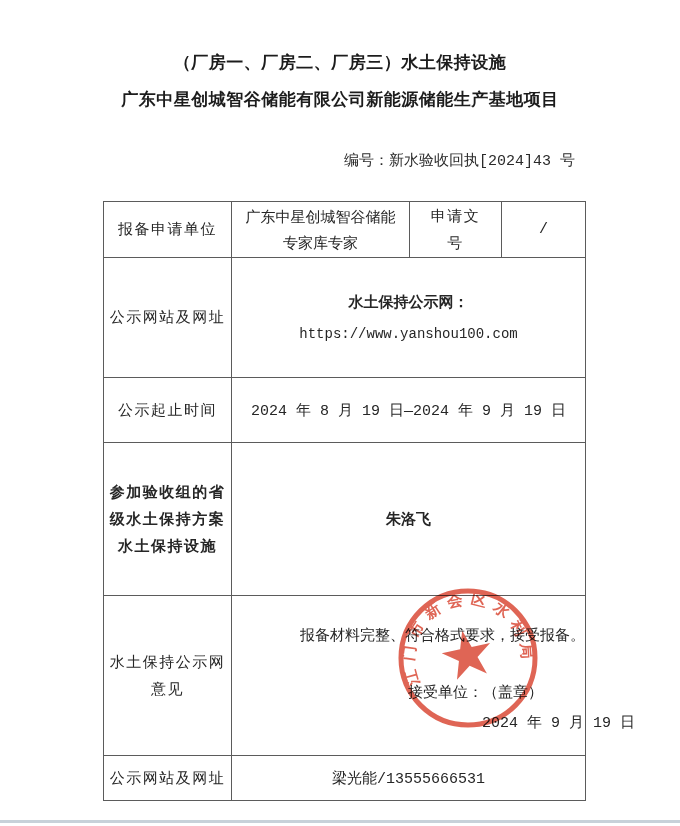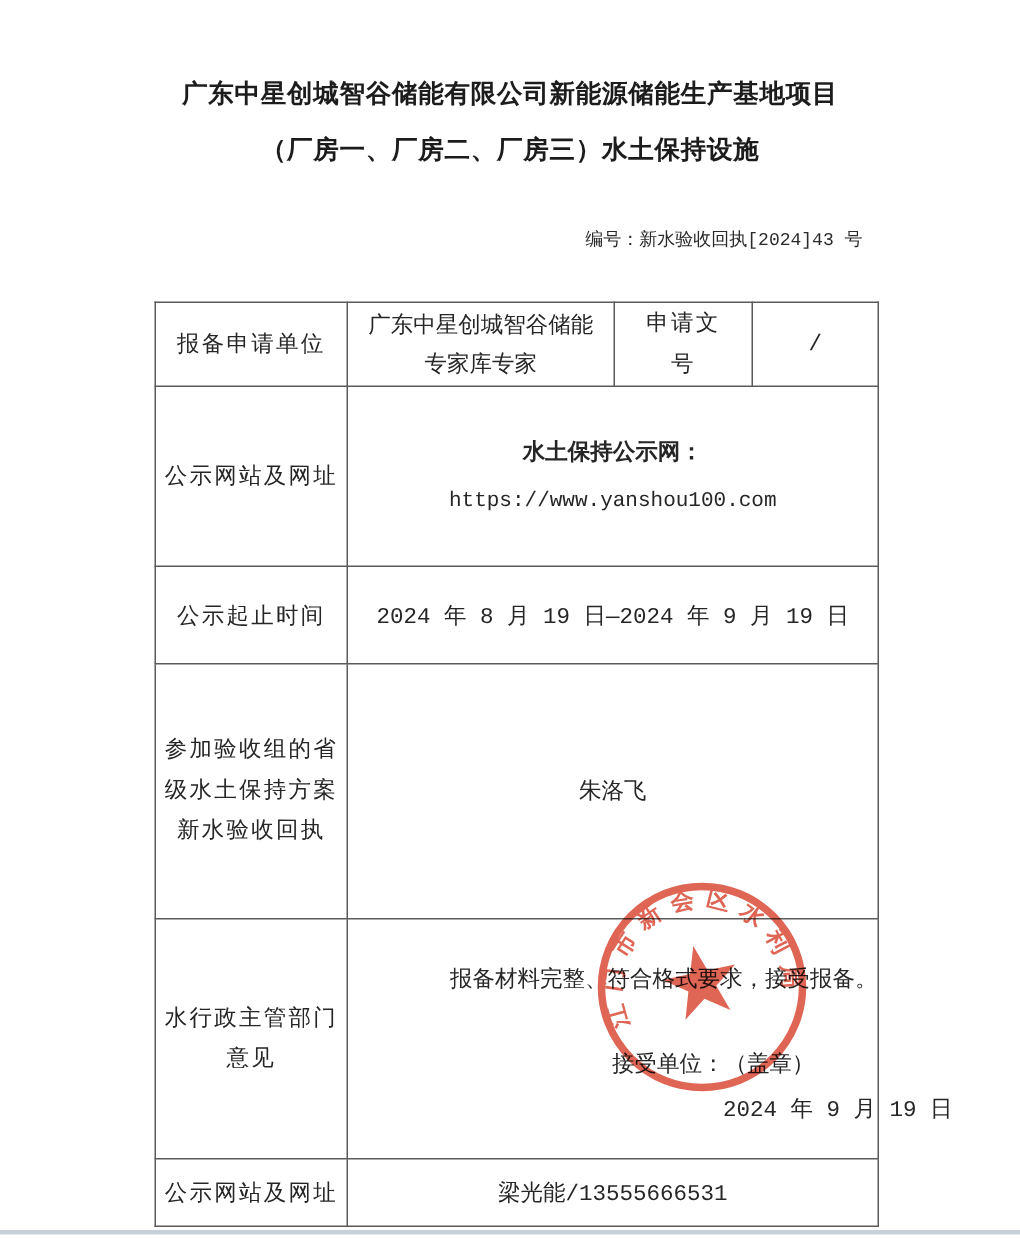--- a/index.html
+++ b/index.html
@@ -16,21 +16,21 @@
   
   .title-block{
     position:absolute;top:44px;left:0;width:100%;
     text-align:center;font-weight:bold;font-size:17px;
     color:#1c1c1c;letter-spacing:0.5px;
   }
   .title-block .tline{height:37px;line-height:37px;}
 
   .doc-number{
     position:absolute;top:151px;right:105px;
-    font-size:12px;color:#2a2a2a;
+    font-size:15px;color:#2a2a2a;
     font-family:"Liberation Mono","Liberation Serif",serif;
   }
 
   
   table.form-table{
     position:absolute;left:103px;top:201px;
     width:482px;border-collapse:collapse;table-layout:fixed;
   }
   table.form-table td{
     border:1px solid #5b5b5b;
@@ -40,21 +40,21 @@
   }
   td.label-cell{letter-spacing:1.5px;color:#2e2e2e;}
   .lbl-line{line-height:27px;}
   .val-line{line-height:26px;}
   .mono{font-family:"Liberation Mono","Liberation Serif",serif;}
   .url-line{font-size:14px;letter-spacing:0;}
 
   tr.r1{height:56px;}
   tr.r2{height:120px;}
   tr.r3{height:65px;}
-  tr.r4{height:170px;}
+  tr.r4{height:153px;font-weight:bold;}
   tr.r5{height:160px;}
   tr.r6{height:45px;}
 
   td.opinion-cell{position:relative;}
   .op-line1{position:absolute;top:30px;left:0;right:0;text-align:right;}
   .op-line2{position:absolute;top:87px;left:176px;white-space:nowrap;}
   .op-line3{position:absolute;top:117px;left:218px;white-space:nowrap;margin-left:32px;}
 
   
   .stamp{
@@ -73,22 +73,22 @@
     position:absolute;left:0;top:820px;width:680px;height:3px;
     background:#c8d1d9;
   }
 </style>
 </head>
 <body>
 
 <div class="page">
 
   <div class="title-block">
+    <div class="tline">（厂房一、厂房二、厂房三）水土保持设施</div>
     <div class="tline">广东中星创城智谷储能有限公司新能源储能生产基地项目</div>
-    <div class="tline">（厂房一、厂房二、厂房三）水土保持设施</div>
   </div>
 
   <div class="doc-number">编号：新水验收回执[2024]43 号</div>
 
   <table class="form-table">
     <colgroup>
       <col style="width:128px">
         <col style="width:178px">
         <col style="width:92px">
         <col style="width:84px">
@@ -117,28 +117,28 @@
 
       <tr class="r3">
         <td class="label-cell">公示起止时间</td>
         <td colspan="3" class="mono">2024 年 8 月 19 日—2024 年 9 月 19 日</td>
       </tr>
 
       <tr class="r4">
         <td class="label-cell">
           <div class="lbl-line">参加验收组的省</div>
           <div class="lbl-line">级水土保持方案</div>
-          <div class="lbl-line">新水验收回执</div>
+          <div class="lbl-line">水土保持设施</div>
         </td>
         <td colspan="3">朱洛飞</td>
       </tr>
 
       <tr class="r5">
         <td class="label-cell">
-          <div class="lbl-line">水行政主管部门</div>
+          <div class="lbl-line">水土保持公示网</div>
           <div class="lbl-line">意见</div>
         </td>
         <td colspan="3" class="opinion-cell">
           <div class="op-line1">报备材料完整、符合格式要求，接受报备。</div>
           <div class="op-line2">接受单位：（盖章）</div>
           <div class="op-line3 mono">2024 年 9 月 19 日</div>
         </td>
       </tr>
 
       <tr class="r6">

